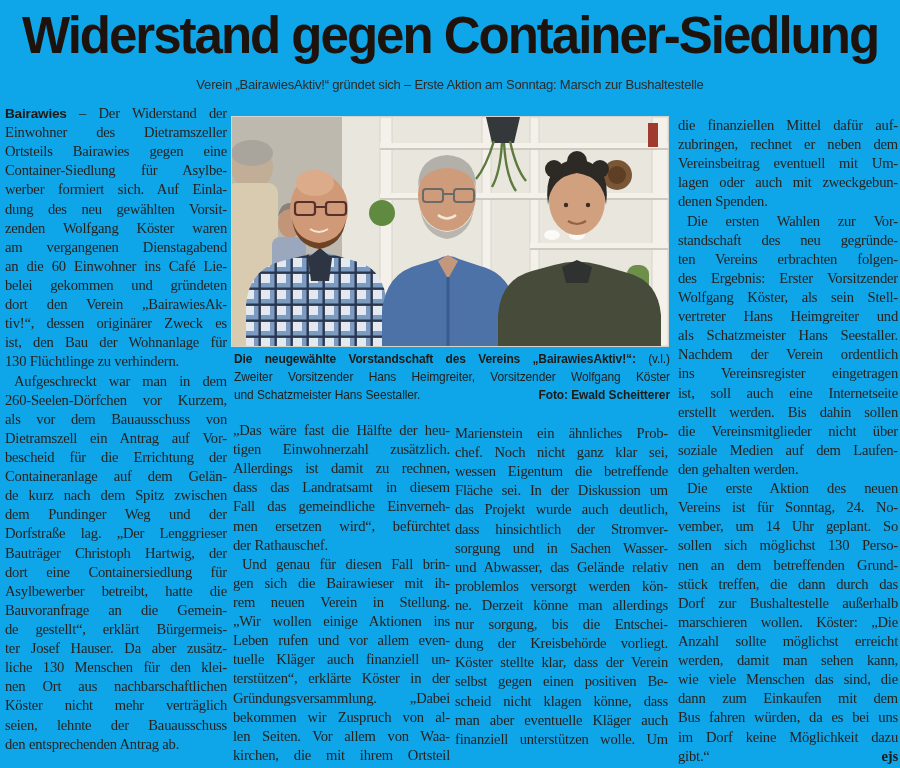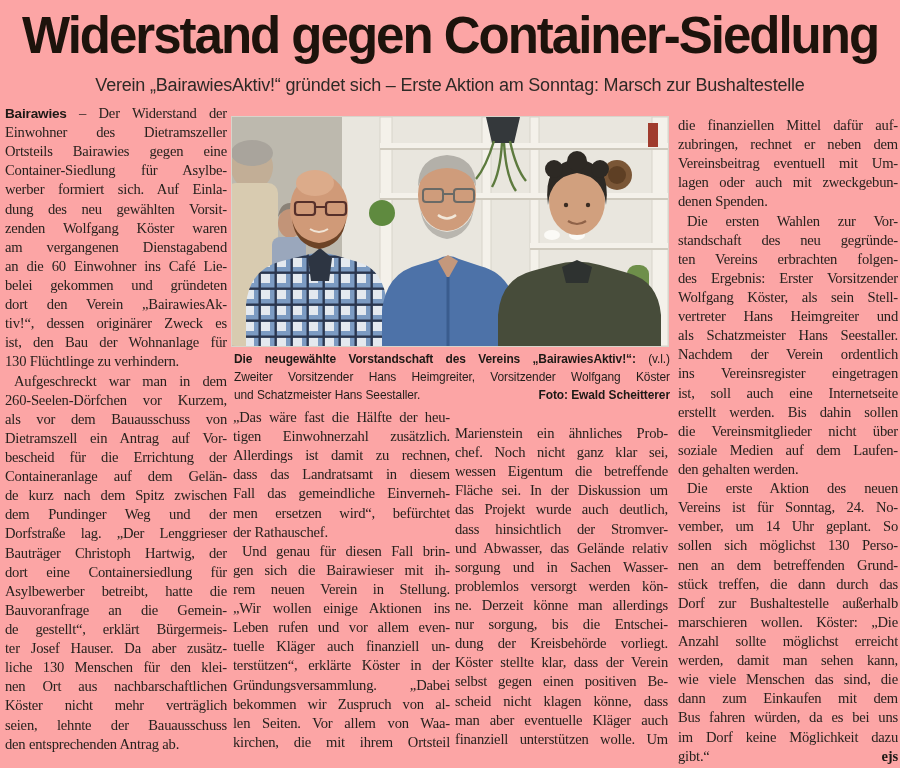--- a/index.html
+++ b/index.html
@@ -1,36 +1,36 @@
 <!DOCTYPE html>
 <html lang="de"><head>
 <meta charset="utf-8">
 <style>
   html,body{margin:0;padding:0;background:#ffffff;}
   .page{
-    position:relative; width:900px; height:768px; background:#fca5a5;
+    position:relative; width:900px; height:768px; background:#0ea5e9;
     overflow:hidden; font-family:"Liberation Serif", serif; color:#27221e;
   }
   
   .headline{
     position:absolute; left:0; top:6px; width:900px; text-align:center;
     font-family:"Liberation Sans", sans-serif; font-weight:700;
     font-size:51px; letter-spacing:-2px; color:#1d130c; line-height:60px;
     white-space:nowrap;
   }
   .subhead{
     position:absolute; left:0; top:72px; width:900px; text-align:center;
     font-family:"Liberation Sans", sans-serif; font-weight:400;
-    font-size:18px; letter-spacing:-0.2px; color:#2e2a26; line-height:26px;
+    font-size:13px; letter-spacing:-0.2px; color:#2e2a26; line-height:26px;
     white-space:nowrap;
   }
   
   .col{ position:absolute; font-size:14.6px; line-height:19.12px; letter-spacing:-0.2px; }
   .col1{ left:5px;  top:104px; width:222px; }
-  .col2{ left:233px; top:408px; width:217px; }
+  .col2{ left:233px; top:421px; width:217px; }
   .col3{ left:455px; top:424px; width:213px; }
   .col4{ left:678px; top:116px; width:220px; }
   .tline{
     text-align:justify; text-align-last:justify;
     height:19.12px; overflow:hidden; white-space:normal;
   }
   .tline.last{ text-align-last:left; }
   .tline.ind{ text-indent:9px; }
   .tline b{
     font-family:"Liberation Sans", sans-serif; font-weight:700;
@@ -217,22 +217,22 @@
       <div class="tline">len Seiten. Vor allem von Waa-</div>
       <div class="tline">kirchen, die mit ihrem Ortsteil</div>
     </div>
   <div class="col col3">
       <div class="tline">Marienstein ein ähnliches Prob-</div>
       <div class="tline">chef. Noch nicht ganz klar sei,</div>
       <div class="tline">wessen Eigentum die betreffende</div>
       <div class="tline">Fläche sei. In der Diskussion um</div>
       <div class="tline">das Projekt wurde auch deutlich,</div>
       <div class="tline">dass hinsichtlich der Stromver-</div>
+      <div class="tline">sorgung und in Sachen Wasser-</div>
       <div class="tline">und Abwasser, das Gelände relativ</div>
-      <div class="tline">sorgung und in Sachen Wasser-</div>
       <div class="tline">problemlos versorgt werden kön-</div>
       <div class="tline">ne. Derzeit könne man allerdings</div>
       <div class="tline">nur sorgung, bis die Entschei-</div>
       <div class="tline">dung der Kreisbehörde vorliegt.</div>
       <div class="tline">Köster stellte klar, dass der Verein</div>
       <div class="tline">selbst gegen einen positiven Be-</div>
       <div class="tline">scheid nicht klagen könne, dass</div>
       <div class="tline">man aber eventuelle Kläger auch</div>
       <div class="tline">finanziell unterstützen wolle. Um</div>
     </div>

